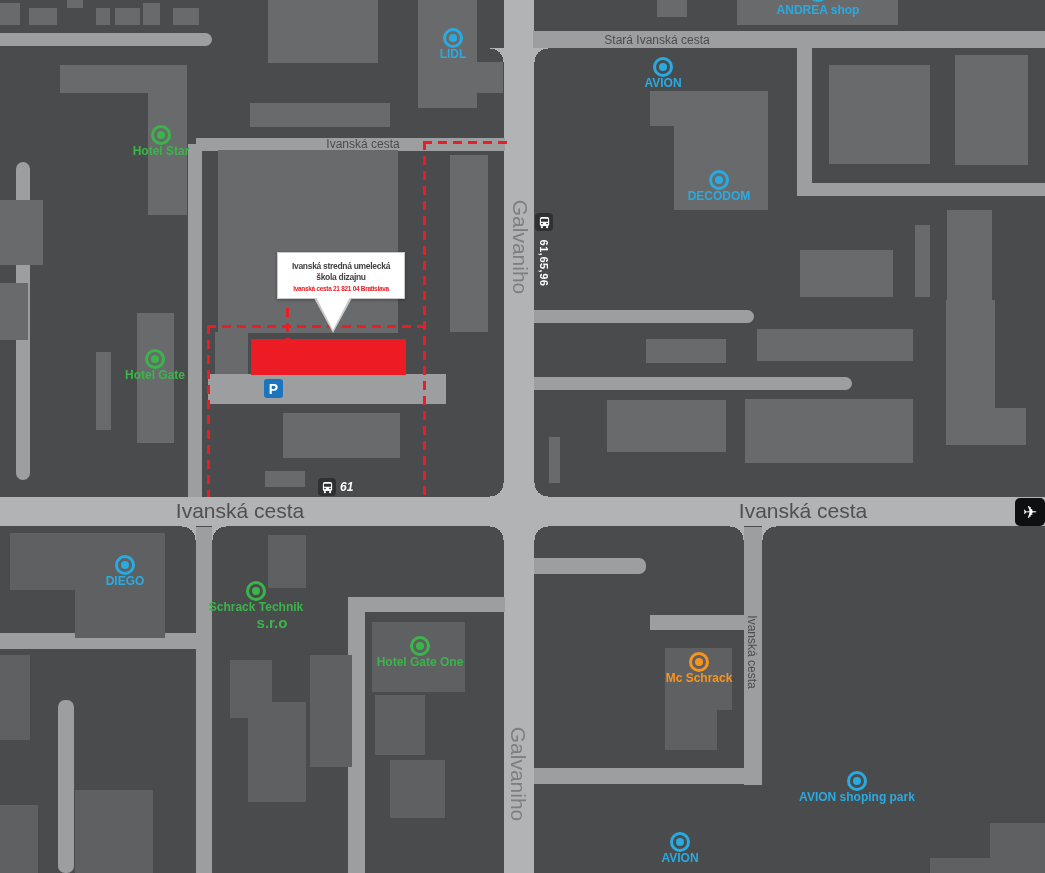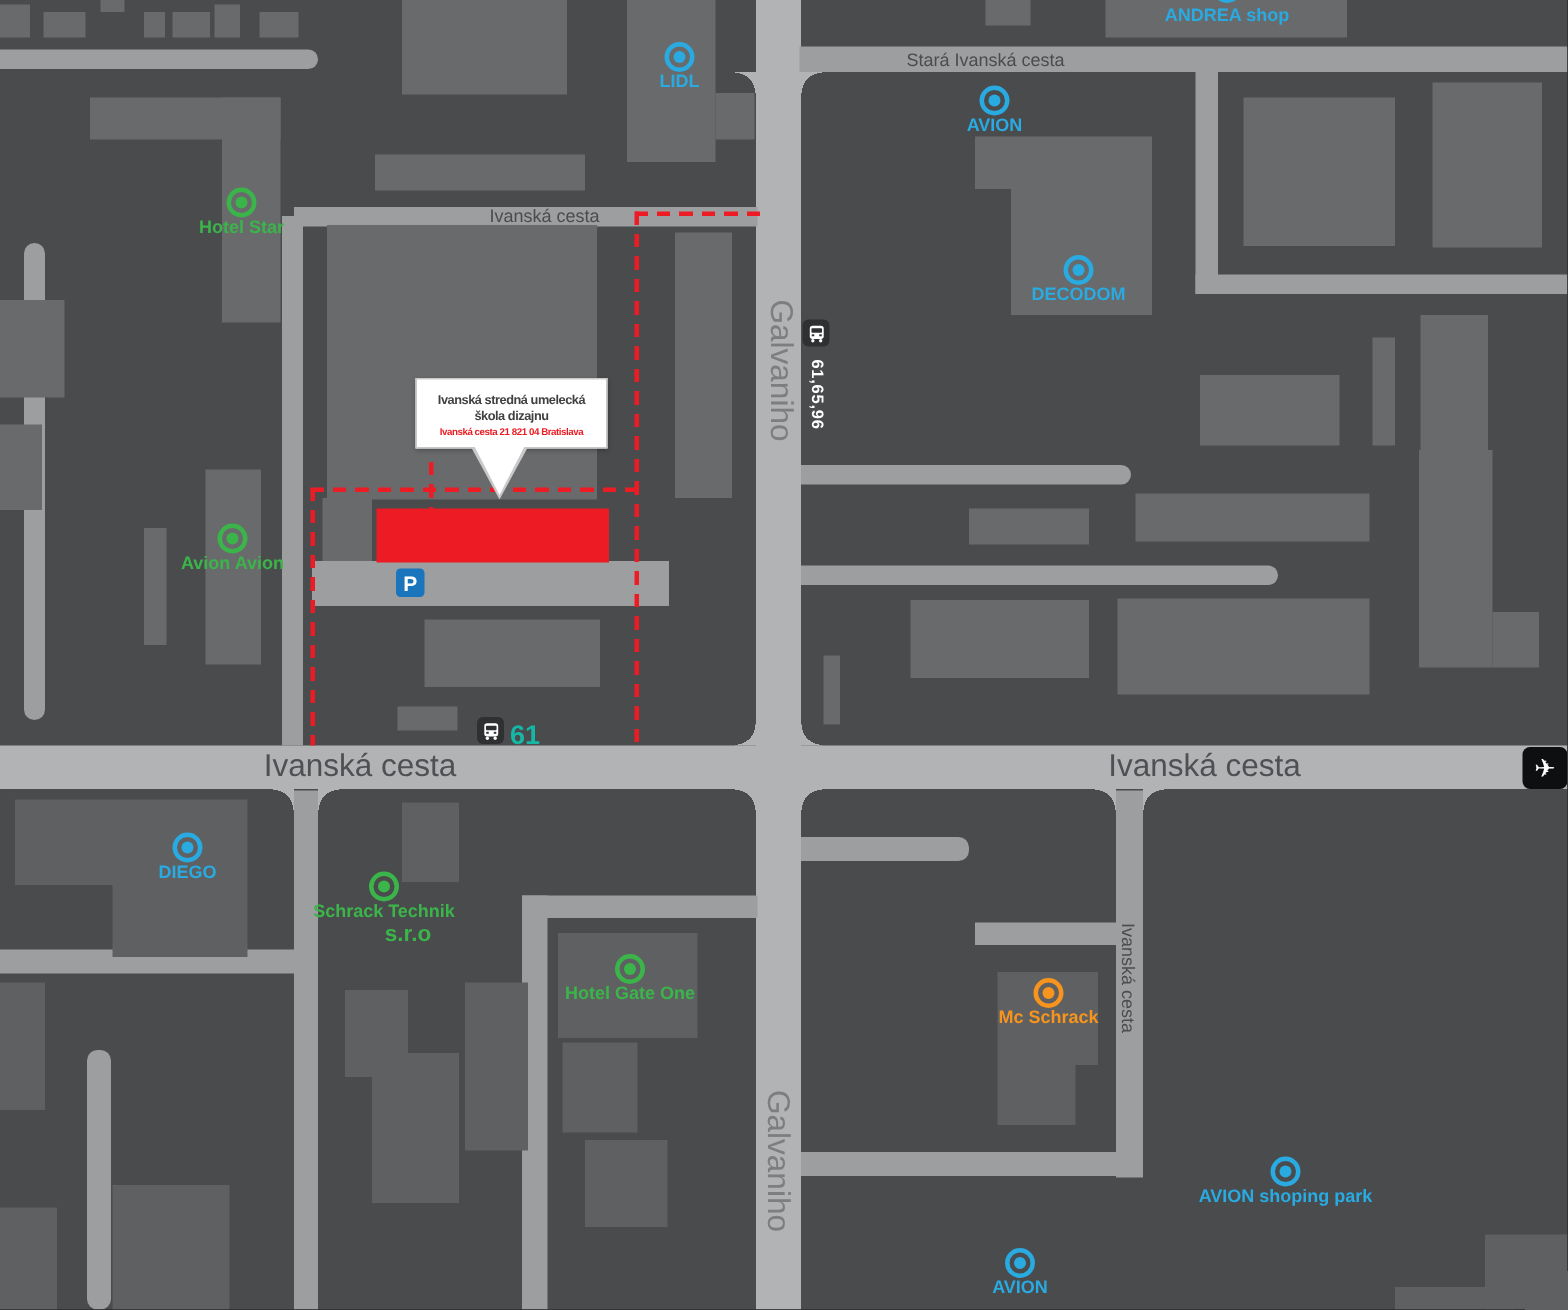--- a/index.html
+++ b/index.html
@@ -46,21 +46,21 @@
   .pin::after{content:"";position:absolute;left:50%;top:50%;transform:translate(-50%,-50%);
        width:8px;height:8px;border-radius:50%;background:currentColor;}
   .poi-label{position:absolute;top:9px;left:0;transform:translateX(-50%);
        font-weight:bold;font-size:12px;white-space:nowrap;text-align:right;}
   .poi-label2{position:absolute;top:23px;left:16px;transform:translateX(-50%);
        font-weight:bold;font-size:15px;white-space:nowrap;}
   .sq{position:absolute;z-index:7;border-radius:4px;display:flex;align-items:center;
       justify-content:center;box-sizing:border-box;}
   .busline-v{position:absolute;z-index:7;color:#fff;font-weight:bold;font-size:11px;
       white-space:nowrap;transform:translate(-50%,-50%) rotate(90deg);letter-spacing:.5px;}
-  .busline-h{position:absolute;z-index:7;color:#14b8a6;font-weight:bold;font-size:18px;white-space:nowrap;}
+  .busline-h{position:absolute;z-index:7;color:#ffffff;font-weight:bold;font-size:12px;white-space:nowrap;font-style:italic;}
   .callout{position:absolute;left:277px;top:252px;width:128px;background:#fff;z-index:9;
       border:1px solid #c9c9c9;box-shadow:0 1px 3px rgba(0,0,0,.3);
       padding:8px 3px 6px;text-align:center;box-sizing:border-box;}
   .callout .t{font-weight:bold;font-size:8.5px;line-height:1.3;color:#414042;letter-spacing:-.3px;}
   .callout .a{font-weight:bold;font-size:6.5px;color:var(--red);margin-top:2px;
       white-space:nowrap;letter-spacing:-.3px;}
   .tail-border{position:absolute;left:36px;bottom:-35px;width:0;height:0;z-index:8;
       border-left:19px solid transparent;border-right:19px solid transparent;border-top:35px solid #c9c9c9;}
   .tail{position:absolute;left:38px;bottom:-32px;width:0;height:0;z-index:9;
       border-left:17px solid transparent;border-right:17px solid transparent;border-top:33px solid #fff;}
@@ -224,21 +224,21 @@
   <div class="poi c-blue" style="left:663px;top:67px">
     <span class="pin"></span>
     <span class="poi-label">AVION</span>
   </div>
   <div class="poi c-blue" style="left:719px;top:180px">
     <span class="pin"></span>
     <span class="poi-label">DECODOM</span>
   </div>
   <div class="poi c-green" style="left:155px;top:359px">
     <span class="pin"></span>
-    <span class="poi-label">Avion Avion</span>
+    <span class="poi-label">Hotel Gate</span>
   </div>
   <div class="poi c-blue" style="left:125px;top:565px">
     <span class="pin"></span>
     <span class="poi-label">DIEGO</span>
   </div>
   <div class="poi c-green" style="left:256px;top:591px">
     <span class="pin"></span>
     <span class="poi-label">Schrack Technik</span>
     <span class="poi-label2">s.r.o</span>
   </div>

